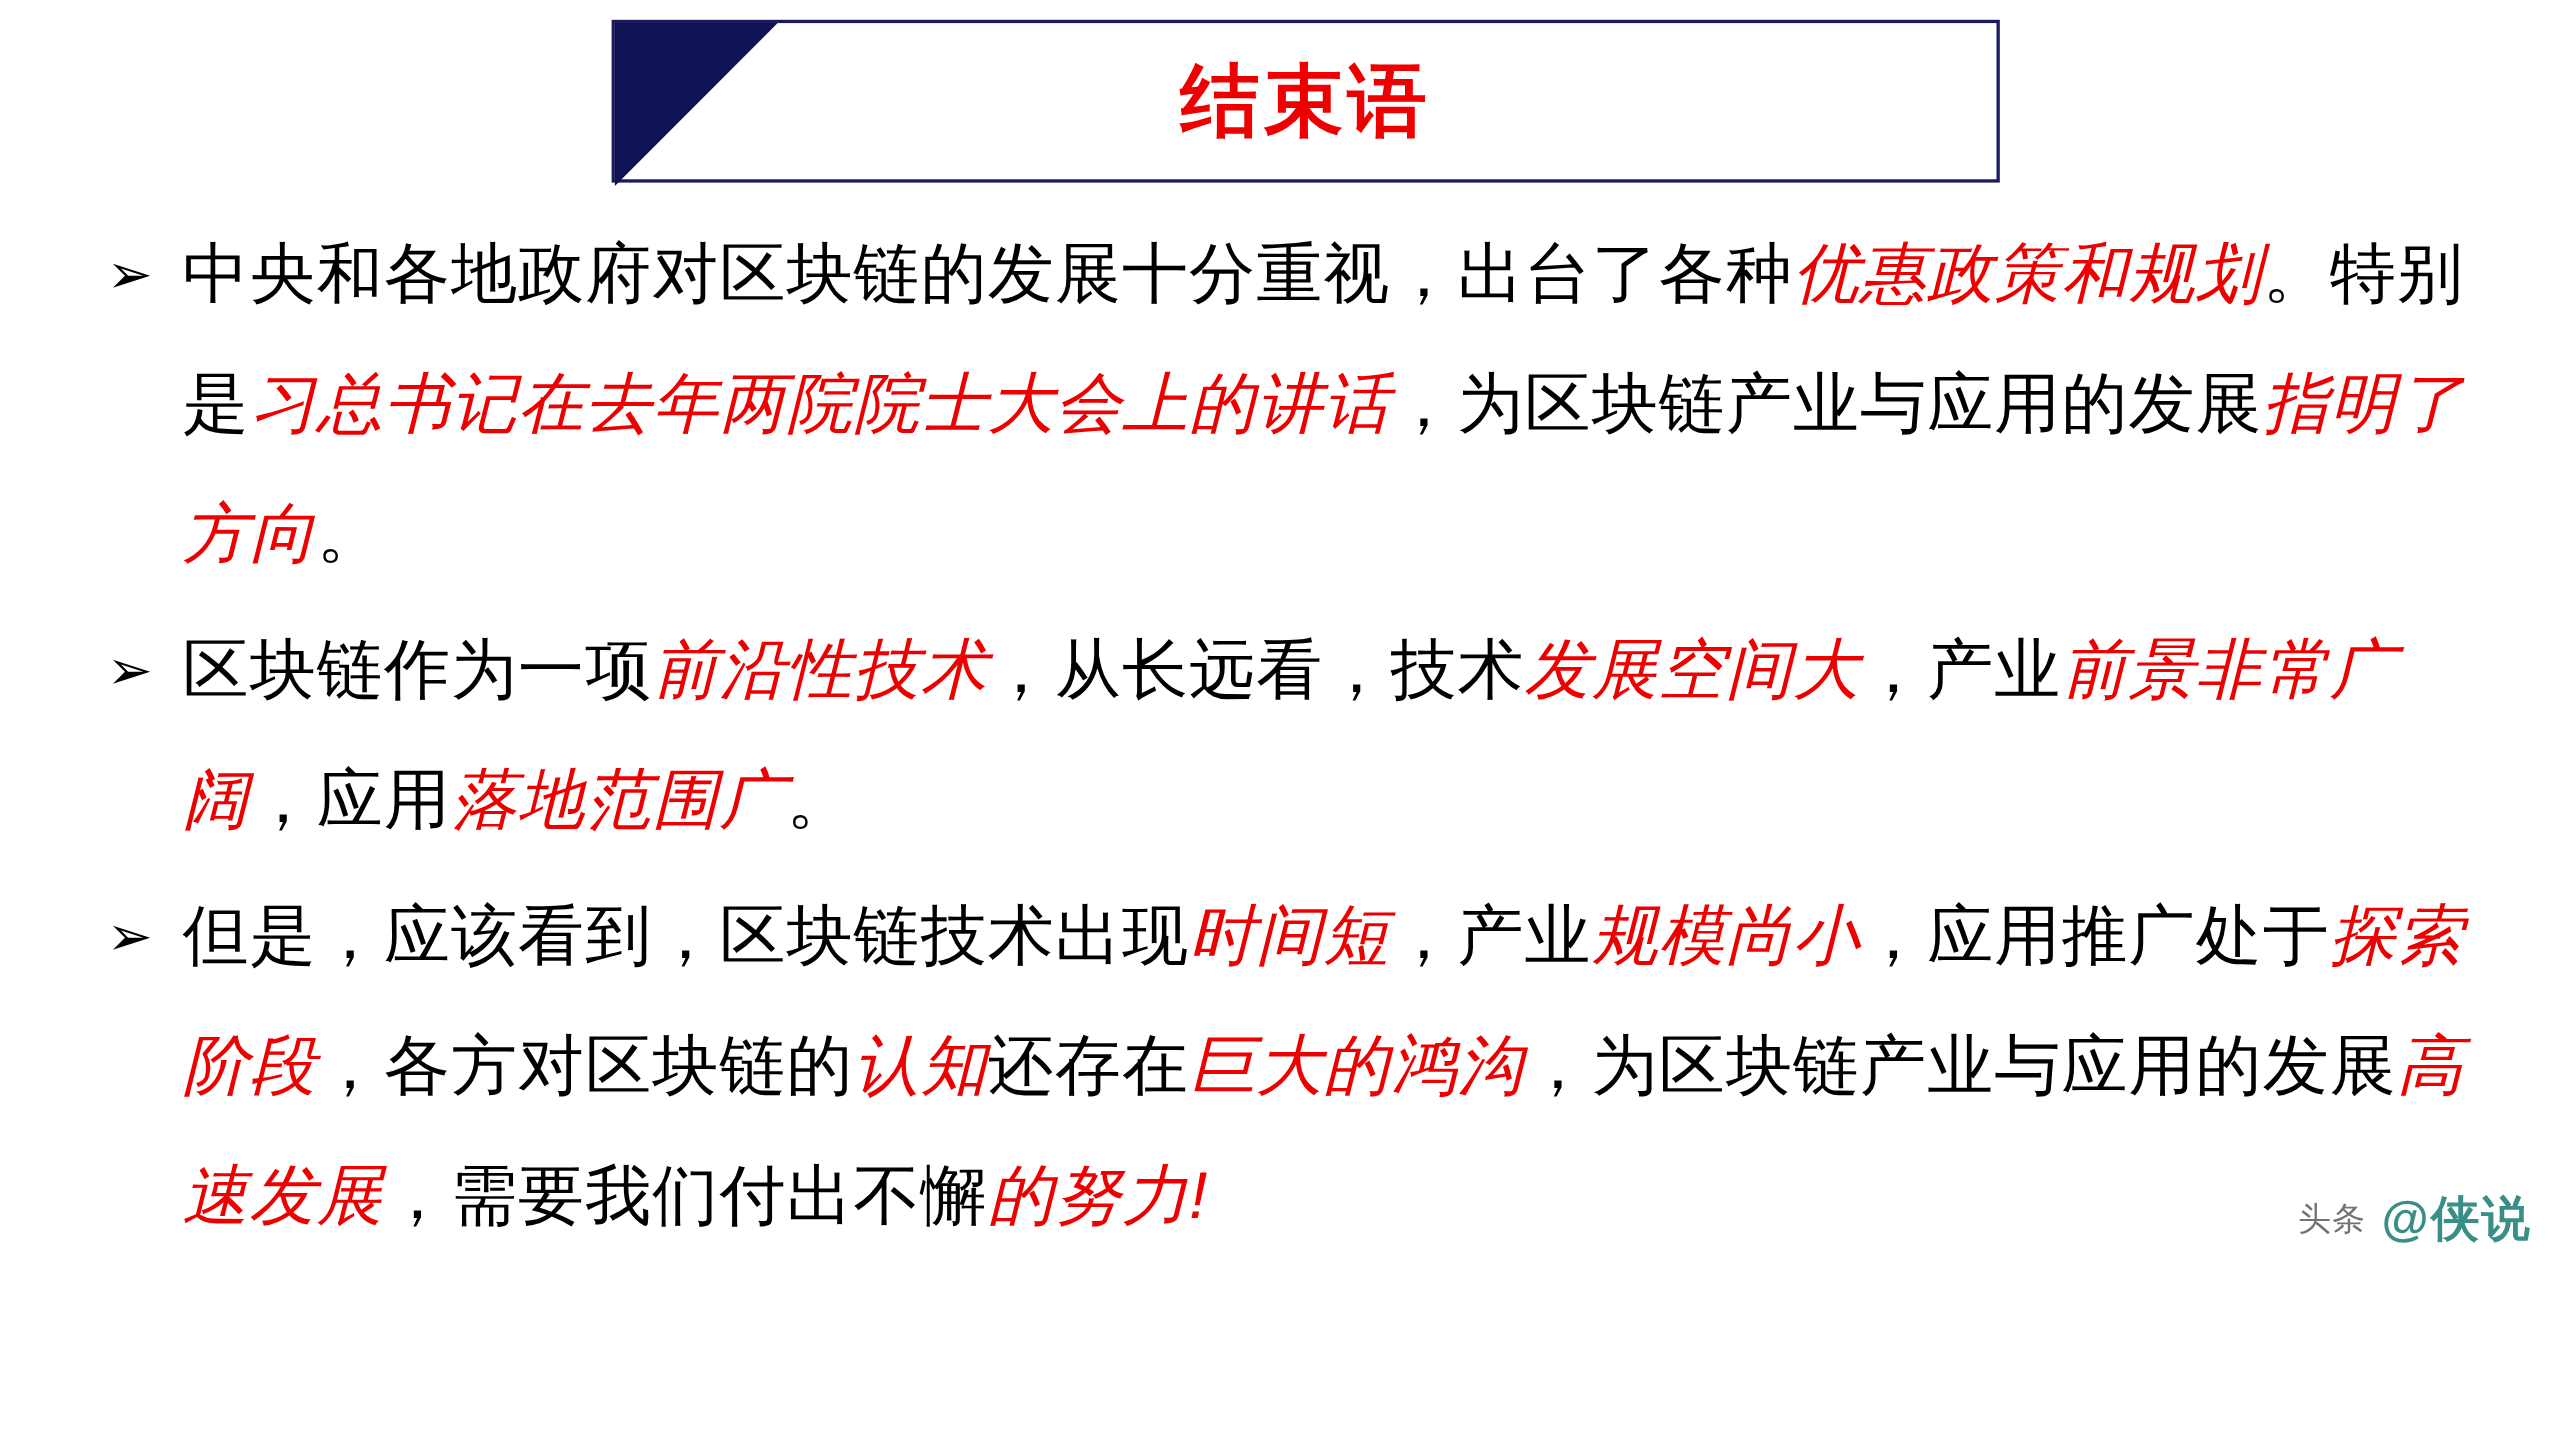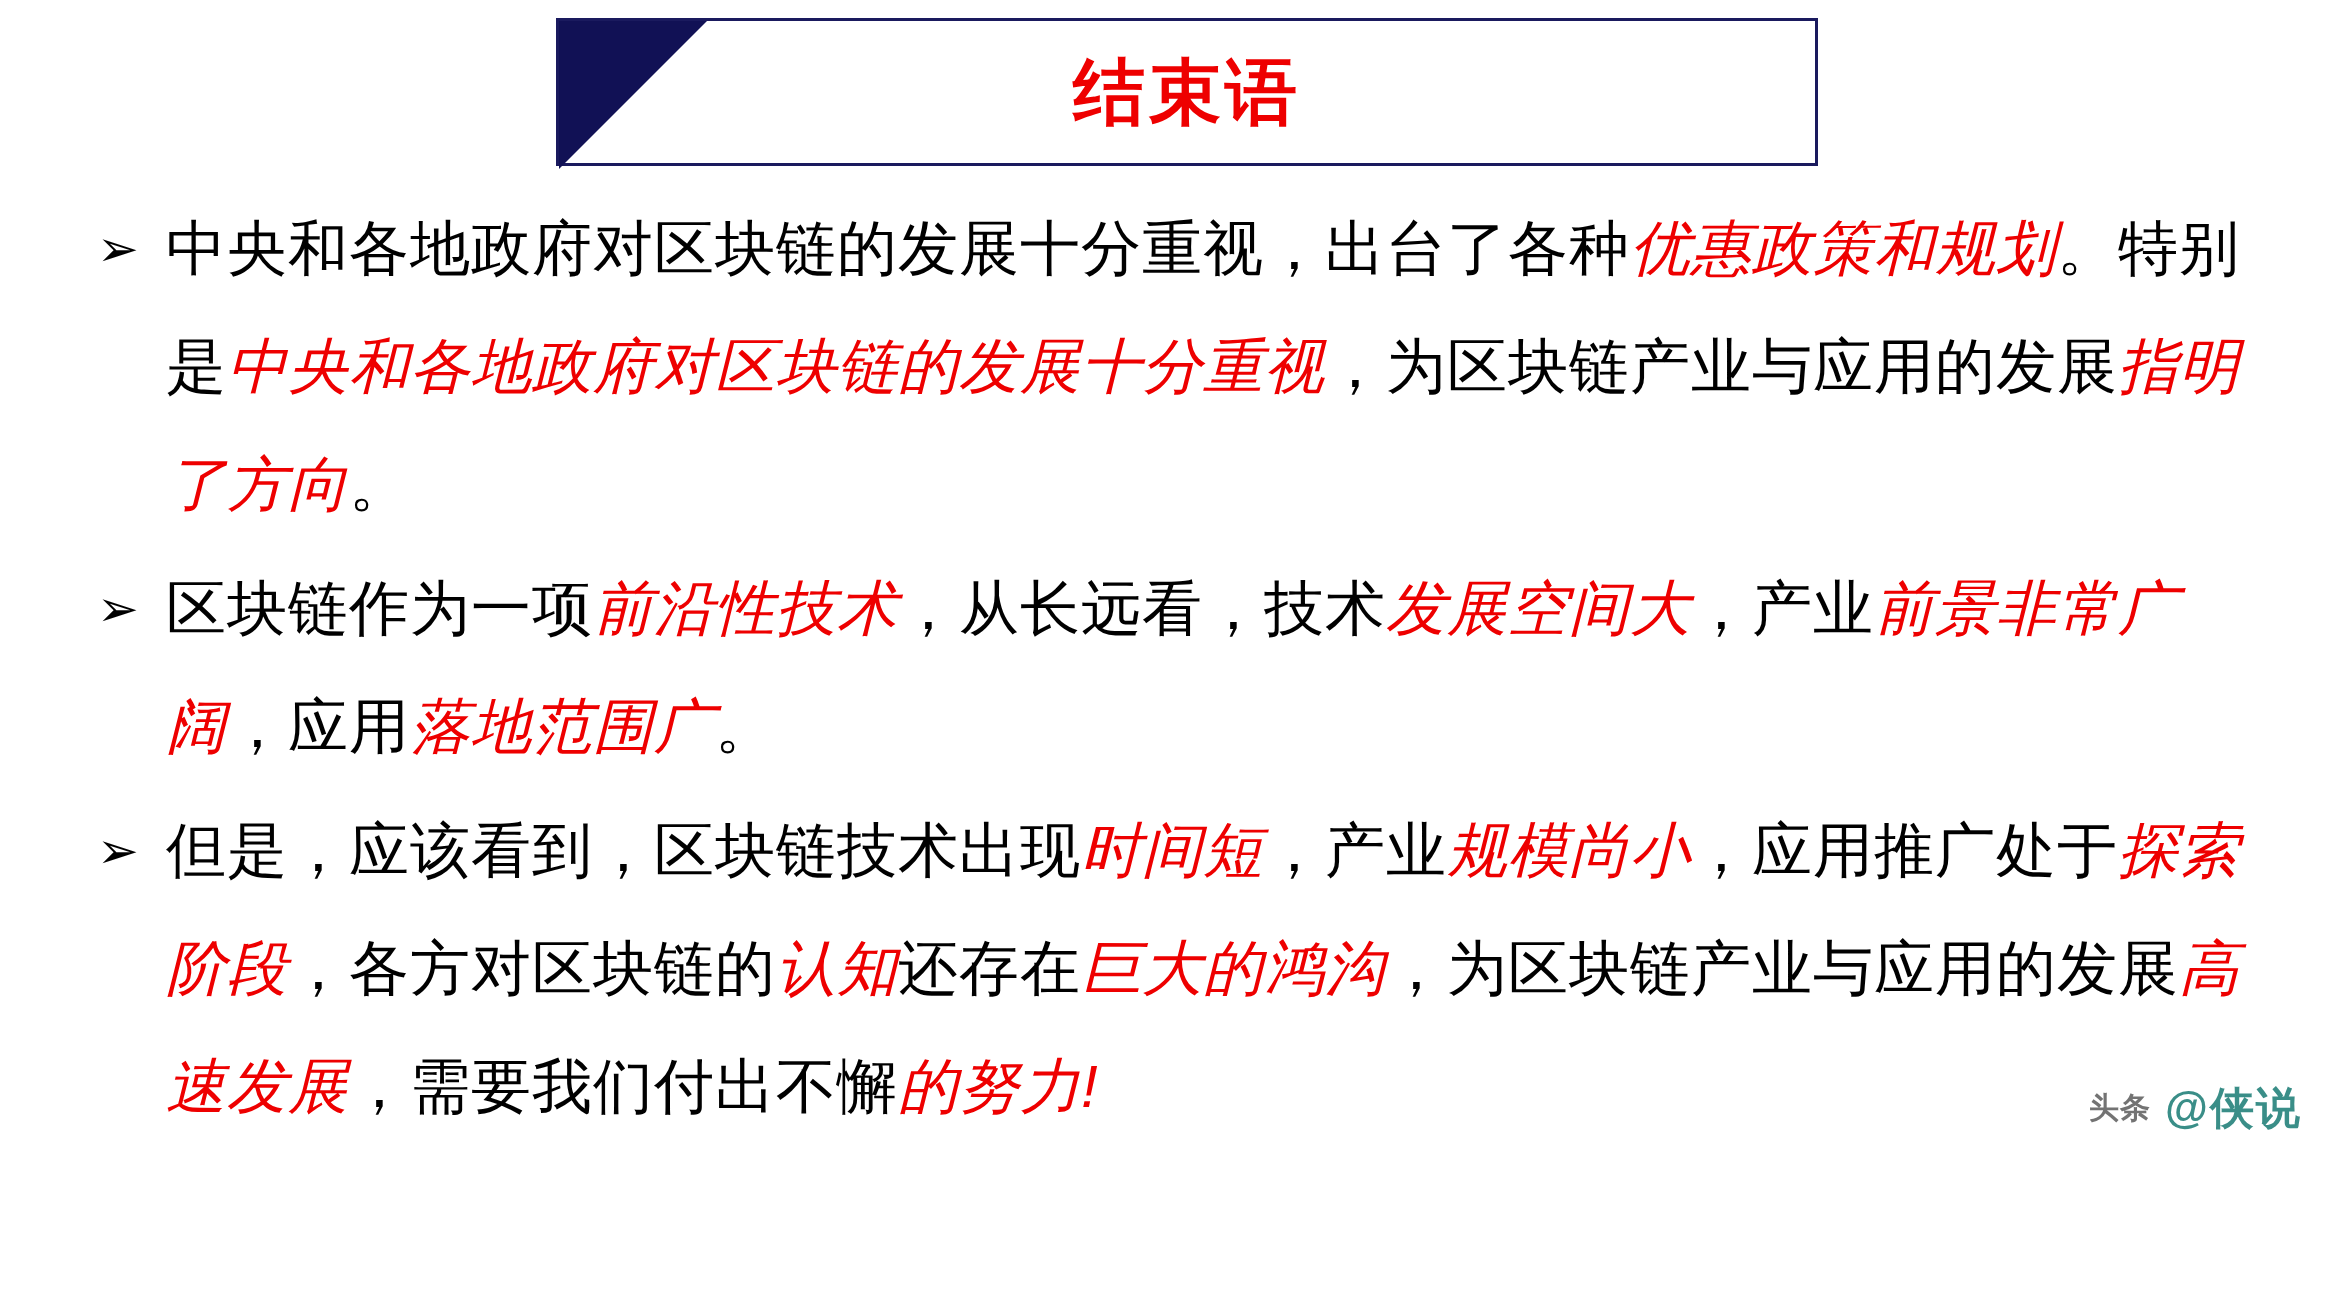--- a/index.html
+++ b/index.html
@@ -99,21 +99,21 @@
     bottom: 26px;
     display: flex;
     align-items: center;
     gap: 14px;
     opacity: 0.82;
   }
   .wm-logo {
     font-size: 30px;
     color: #555555;
     letter-spacing: 1px;
-    font-weight: 700;
+    font-weight: 400;
   }
   .wm-text {
     font-size: 44px;
     color: #0f766e;
     font-weight: 700;
     letter-spacing: 2px;
   }
 </style>
 </head>
 <body>
@@ -122,21 +122,21 @@
 
   <div class="title-banner">
     <div class="title-corner"></div>
     <div class="title-text">结束语</div>
   </div>
 
   <div class="body-list">
 
     <div class="bullet-row">
       <div class="bullet-marker">➢</div>
-      <div class="bullet-text"><span>中央和各地政府对区块链的发展十分重视，出台了各种</span><span class="hl">优惠政策和规划</span><span>。特别是</span><span class="hl">中央和各地政府对区块链的发展十分重视</span><span>，为区块链产业与应用的发展</span><span class="hl">指明了方向</span><span>。</span></div>
+      <div class="bullet-text"><span>中央和各地政府对区块链的发展十分重视，出台了各种</span><span class="hl">优惠政策和规划</span><span>。特别是</span><span class="hl">习总书记在去年两院院士大会上的讲话</span><span>，为区块链产业与应用的发展</span><span class="hl">指明了方向</span><span>。</span></div>
     </div>
 
     <div class="bullet-row">
       <div class="bullet-marker">➢</div>
       <div class="bullet-text"><span>区块链作为一项</span><span class="hl">前沿性技术</span><span>，从长远看，技术</span><span class="hl">发展空间大</span><span>，产业</span><span class="hl">前景非常广阔</span><span>，应用</span><span class="hl">落地范围广</span><span>。</span></div>
     </div>
 
     <div class="bullet-row">
       <div class="bullet-marker">➢</div>
       <div class="bullet-text"><span>但是，应该看到，区块链技术出现</span><span class="hl">时间短</span><span>，产业</span><span class="hl">规模尚小</span><span>，应用推广处于</span><span class="hl">探索阶段</span><span>，各方对区块链的</span><span class="hl">认知</span><span>还存在</span><span class="hl">巨大的鸿沟</span><span>，为区块链产业与应用的发展</span><span class="hl">高速发展</span><span>，需要我们付出不懈</span><span class="hl">的努力!</span></div>

